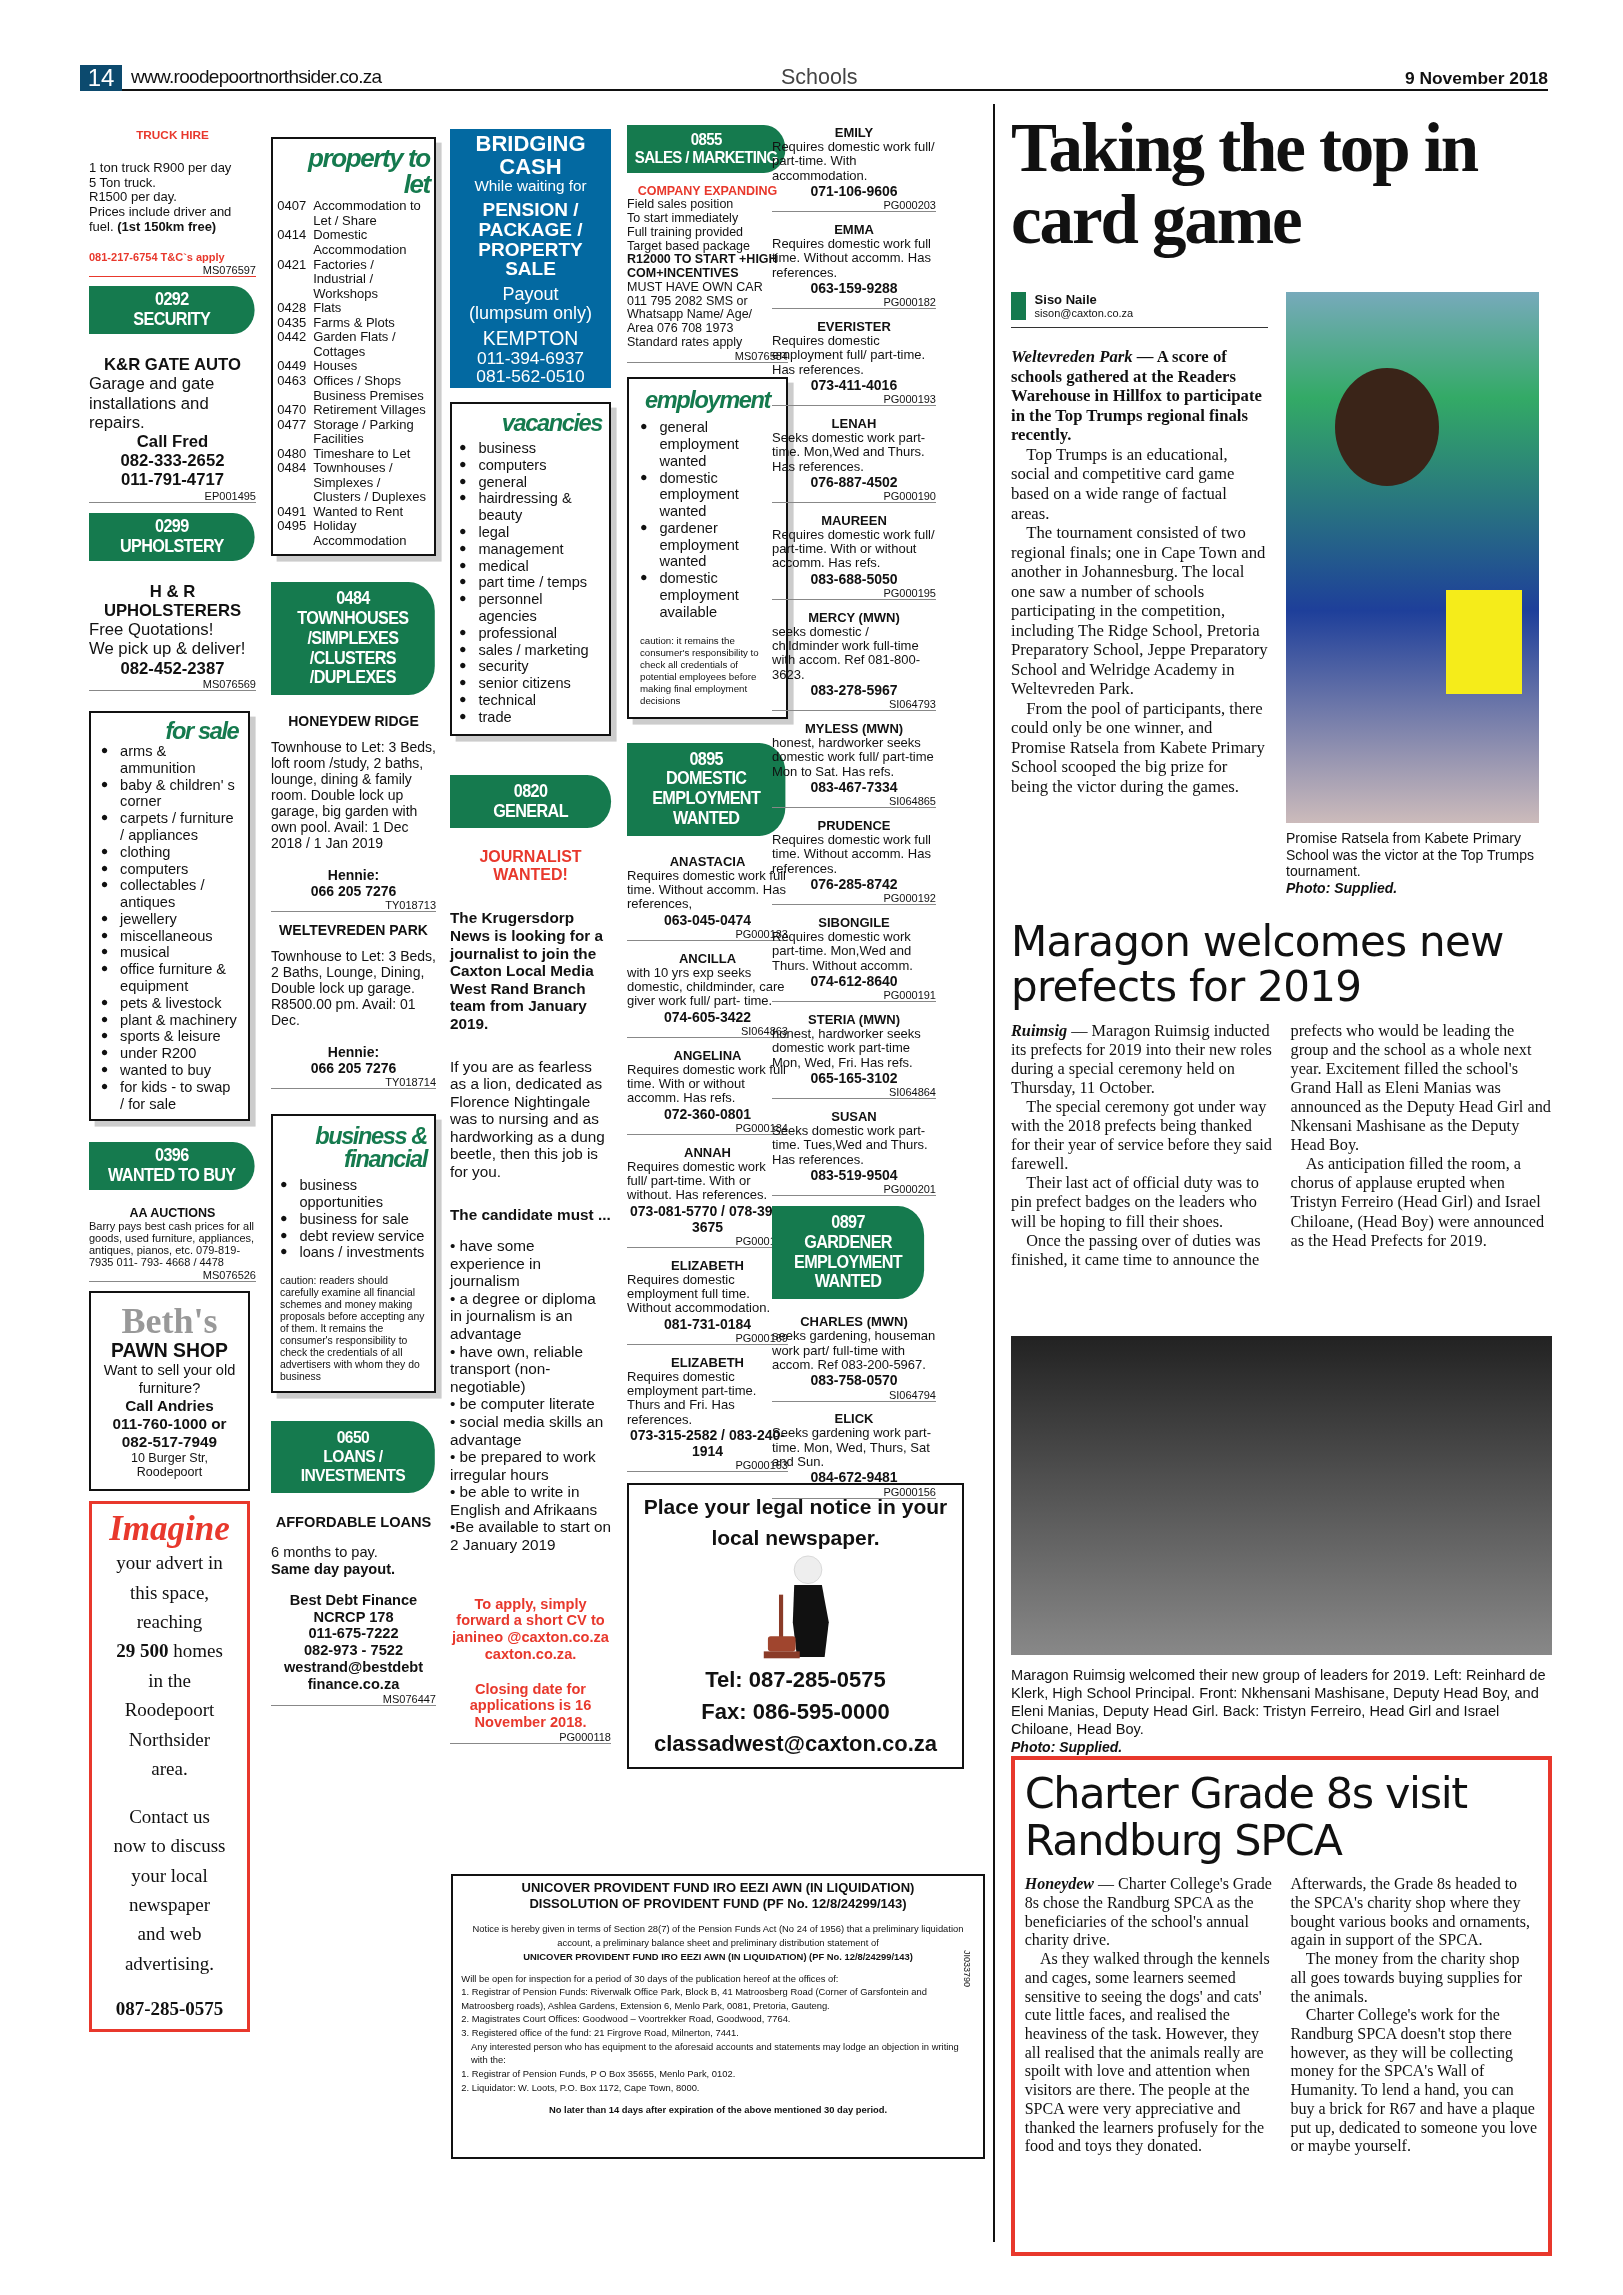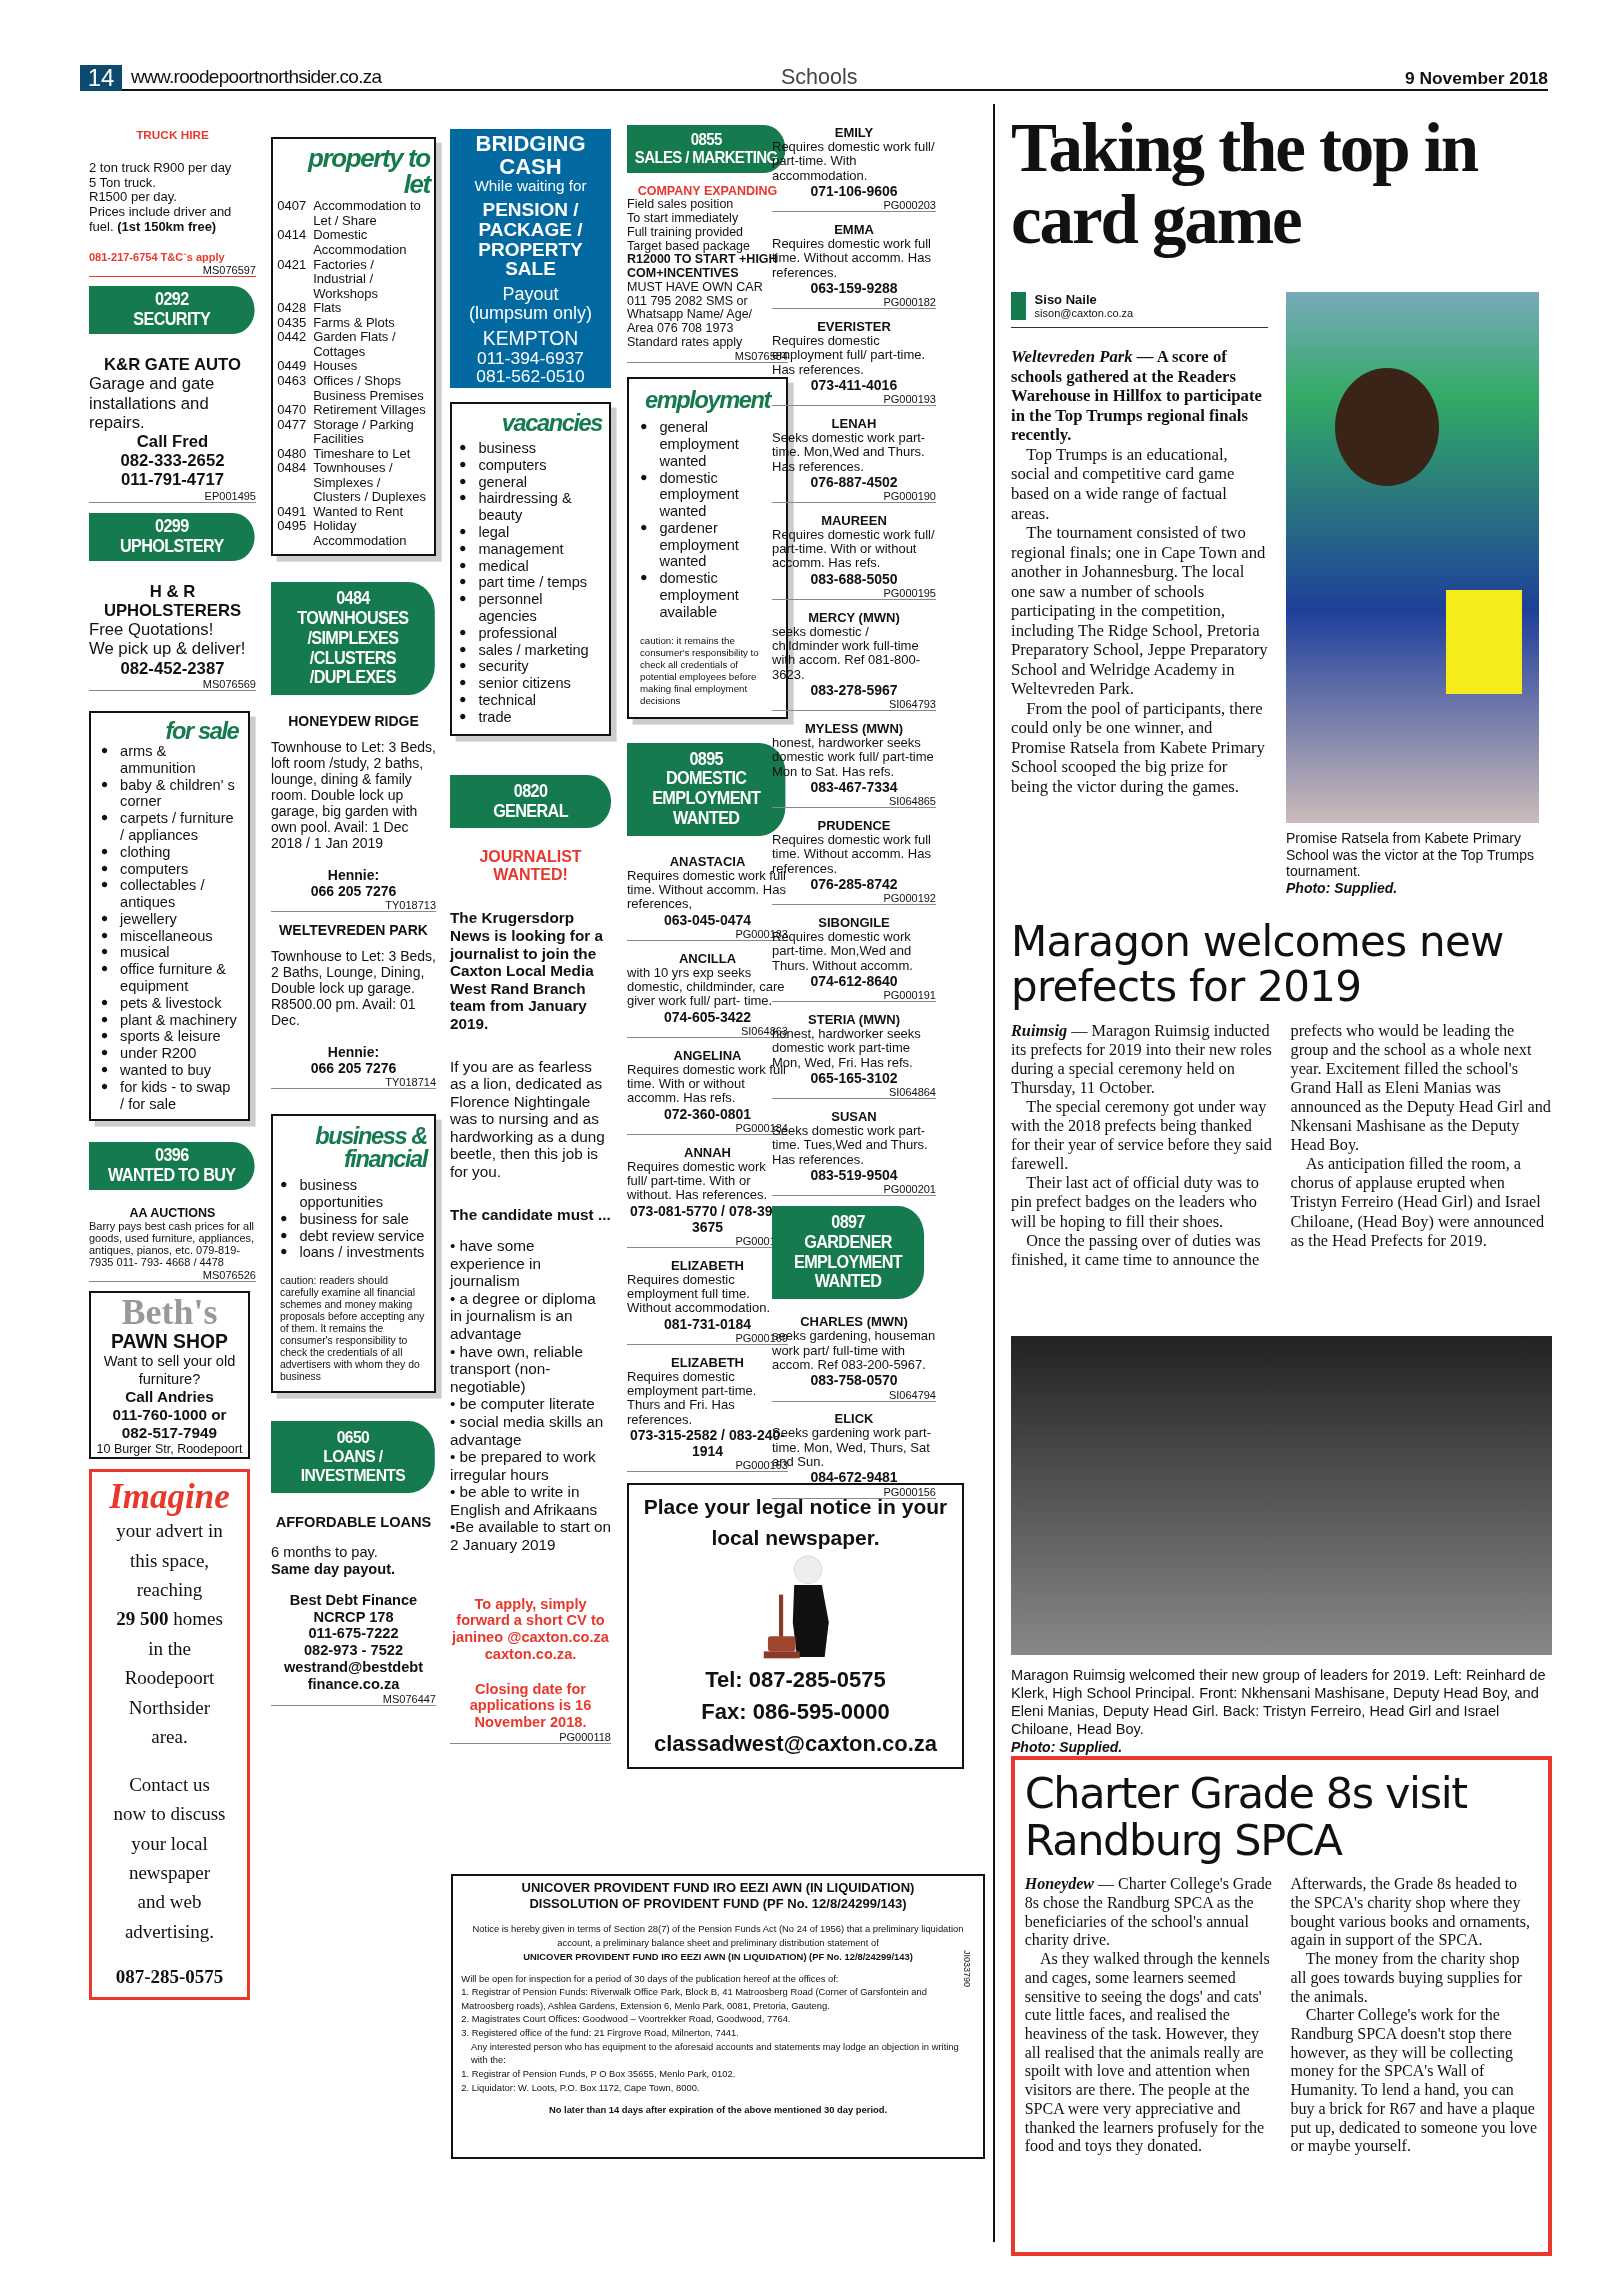--- a/index.html
+++ b/index.html
@@ -35,21 +35,21 @@
 
 <div class="abs hdr">
   <div class="pgnum">14</div>
   <div class="site">www.roodepoortnorthsider.co.za</div>
   <div class="section">Schools</div>
   <div class="date">9 November 2018</div>
 </div>
 
 <div class="col" style="left:89px;top:129px;width:167px">
   <div class="t b c red" style="font-size:11.8px;margin-bottom:18px">TRUCK HIRE</div>
-  <div class="t" style="font-size:13px">2 ton truck R900 per day</div>
+  <div class="t" style="font-size:13px">1 ton truck R900 per day</div>
   <div class="t" style="font-size:13px">5 Ton truck.</div>
   <div class="t" style="font-size:13px">R1500 per day.</div>
   <div class="t" style="font-size:13px">Prices include driver and</div>
   <div class="t" style="font-size:13px"><span>fuel. </span><b>(1st 150km free)</b></div>
   <div class="t b red" style="font-size:11px;margin-top:15.3px">081-217-6754 T&amp;C`s apply</div>
   <div class="ref" style="border-color:#e8382c">MS076597</div>
 
   <div class="green" style="font-size:18px;margin:7px 0 21px;width:184px">
     <div>0292</div>
     <div>SECURITY</div>
@@ -95,21 +95,21 @@
   </div>
 
   <div class="green" style="font-size:18px;margin:21px 0 15.3px;width:184px">
     <div>0396</div>
     <div>WANTED TO BUY</div>
   </div>
   <div class="t b c" style="font-size:12.5px">AA AUCTIONS</div>
   <div class="t" style="font-size:11px;line-height:1.1">Barry pays best cash prices for all goods, used furniture, appliances, antiques, pianos, etc. 079-819-7935 011- 793- 4668 / 4478</div>
   <div class="ref">MS076526</div>
 
-  <div style="border:2.1px solid #111;padding:1px;text-align:center;margin-top:7px;width:161px">
+  <div style="border:2.1px solid #111;padding:10px;text-align:center;margin-top:7px;width:161px">
     <div class="serif b" style="font-size:36px;color:#999;line-height:1">Beth's</div>
     <div class="b" style="font-size:19.4px">PAWN SHOP</div>
     <div style="font-size:14.6px;line-height:1.2">Want to sell your old furniture?</div>
     <div class="b" style="font-size:15.3px">Call Andries</div>
     <div class="b" style="font-size:15.3px">011-760-1000 or</div>
     <div class="b" style="font-size:15.3px">082-517-7949</div>
     <div style="font-size:12.5px">10 Burger Str, Roodepoort</div>
   </div>
 
   <div style="border:3.5px solid #e8382c;padding:5.6px;text-align:center;margin-top:9.7px;width:161px;font-family:'Liberation Serif',serif">

